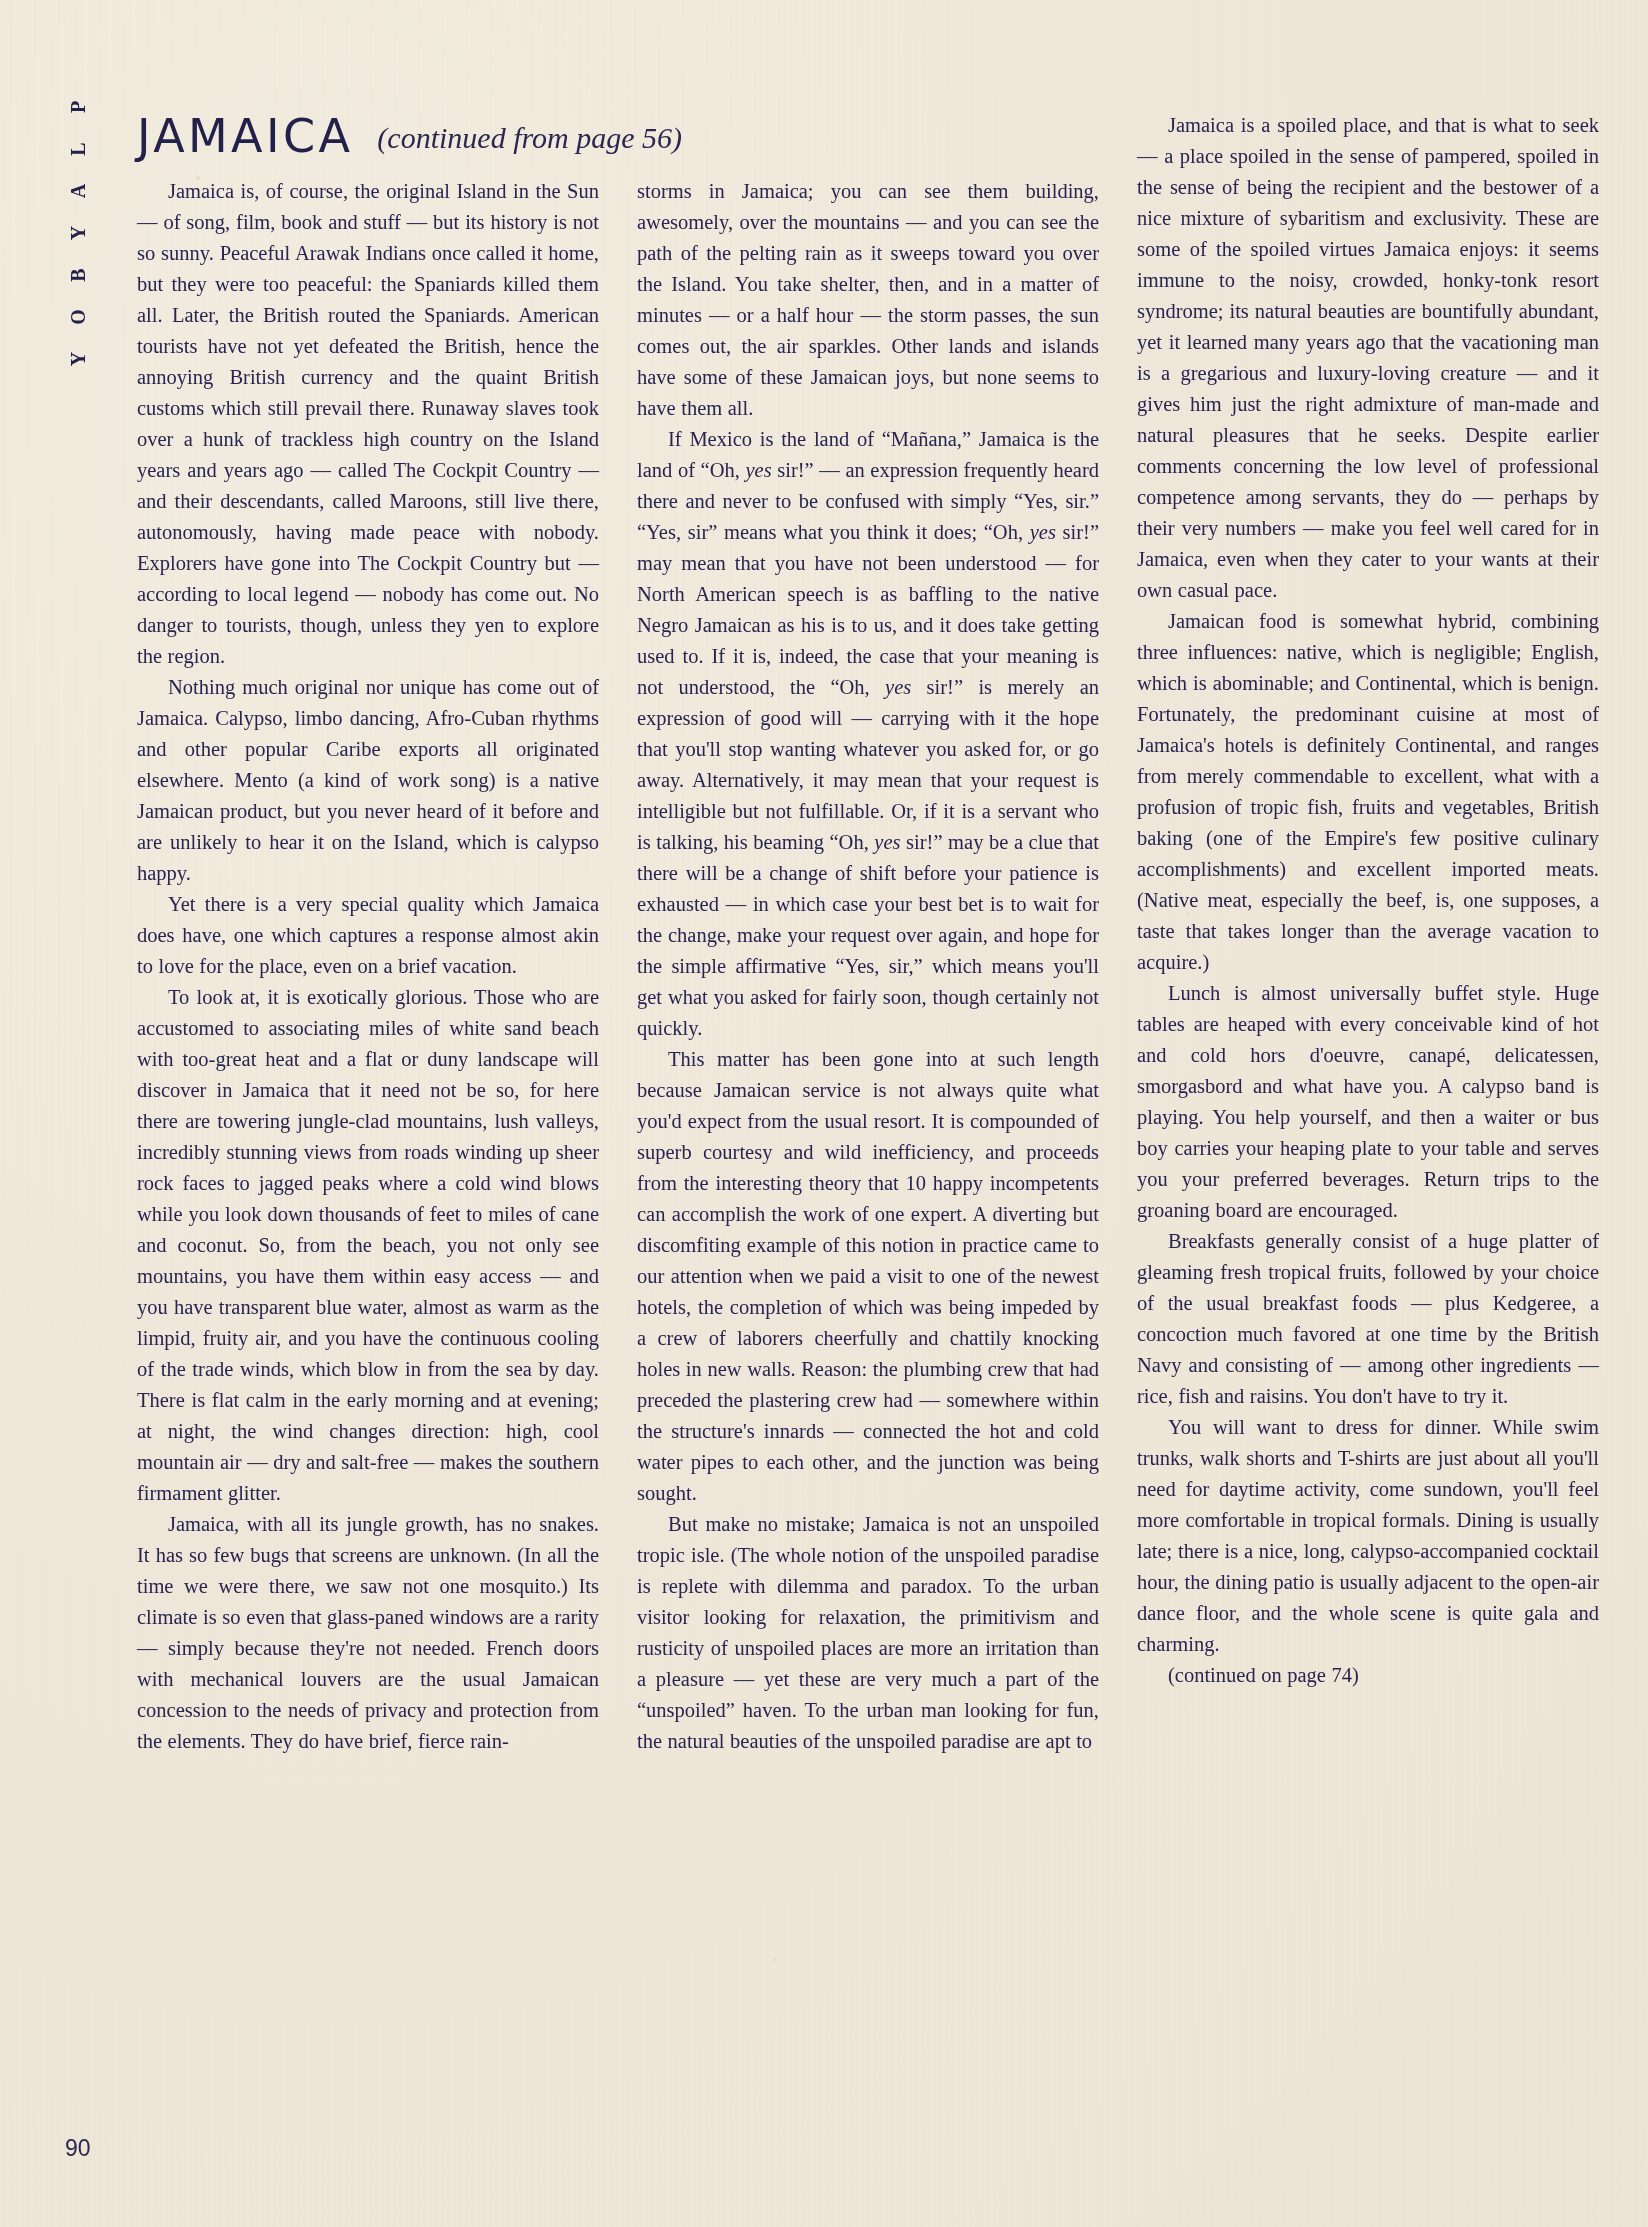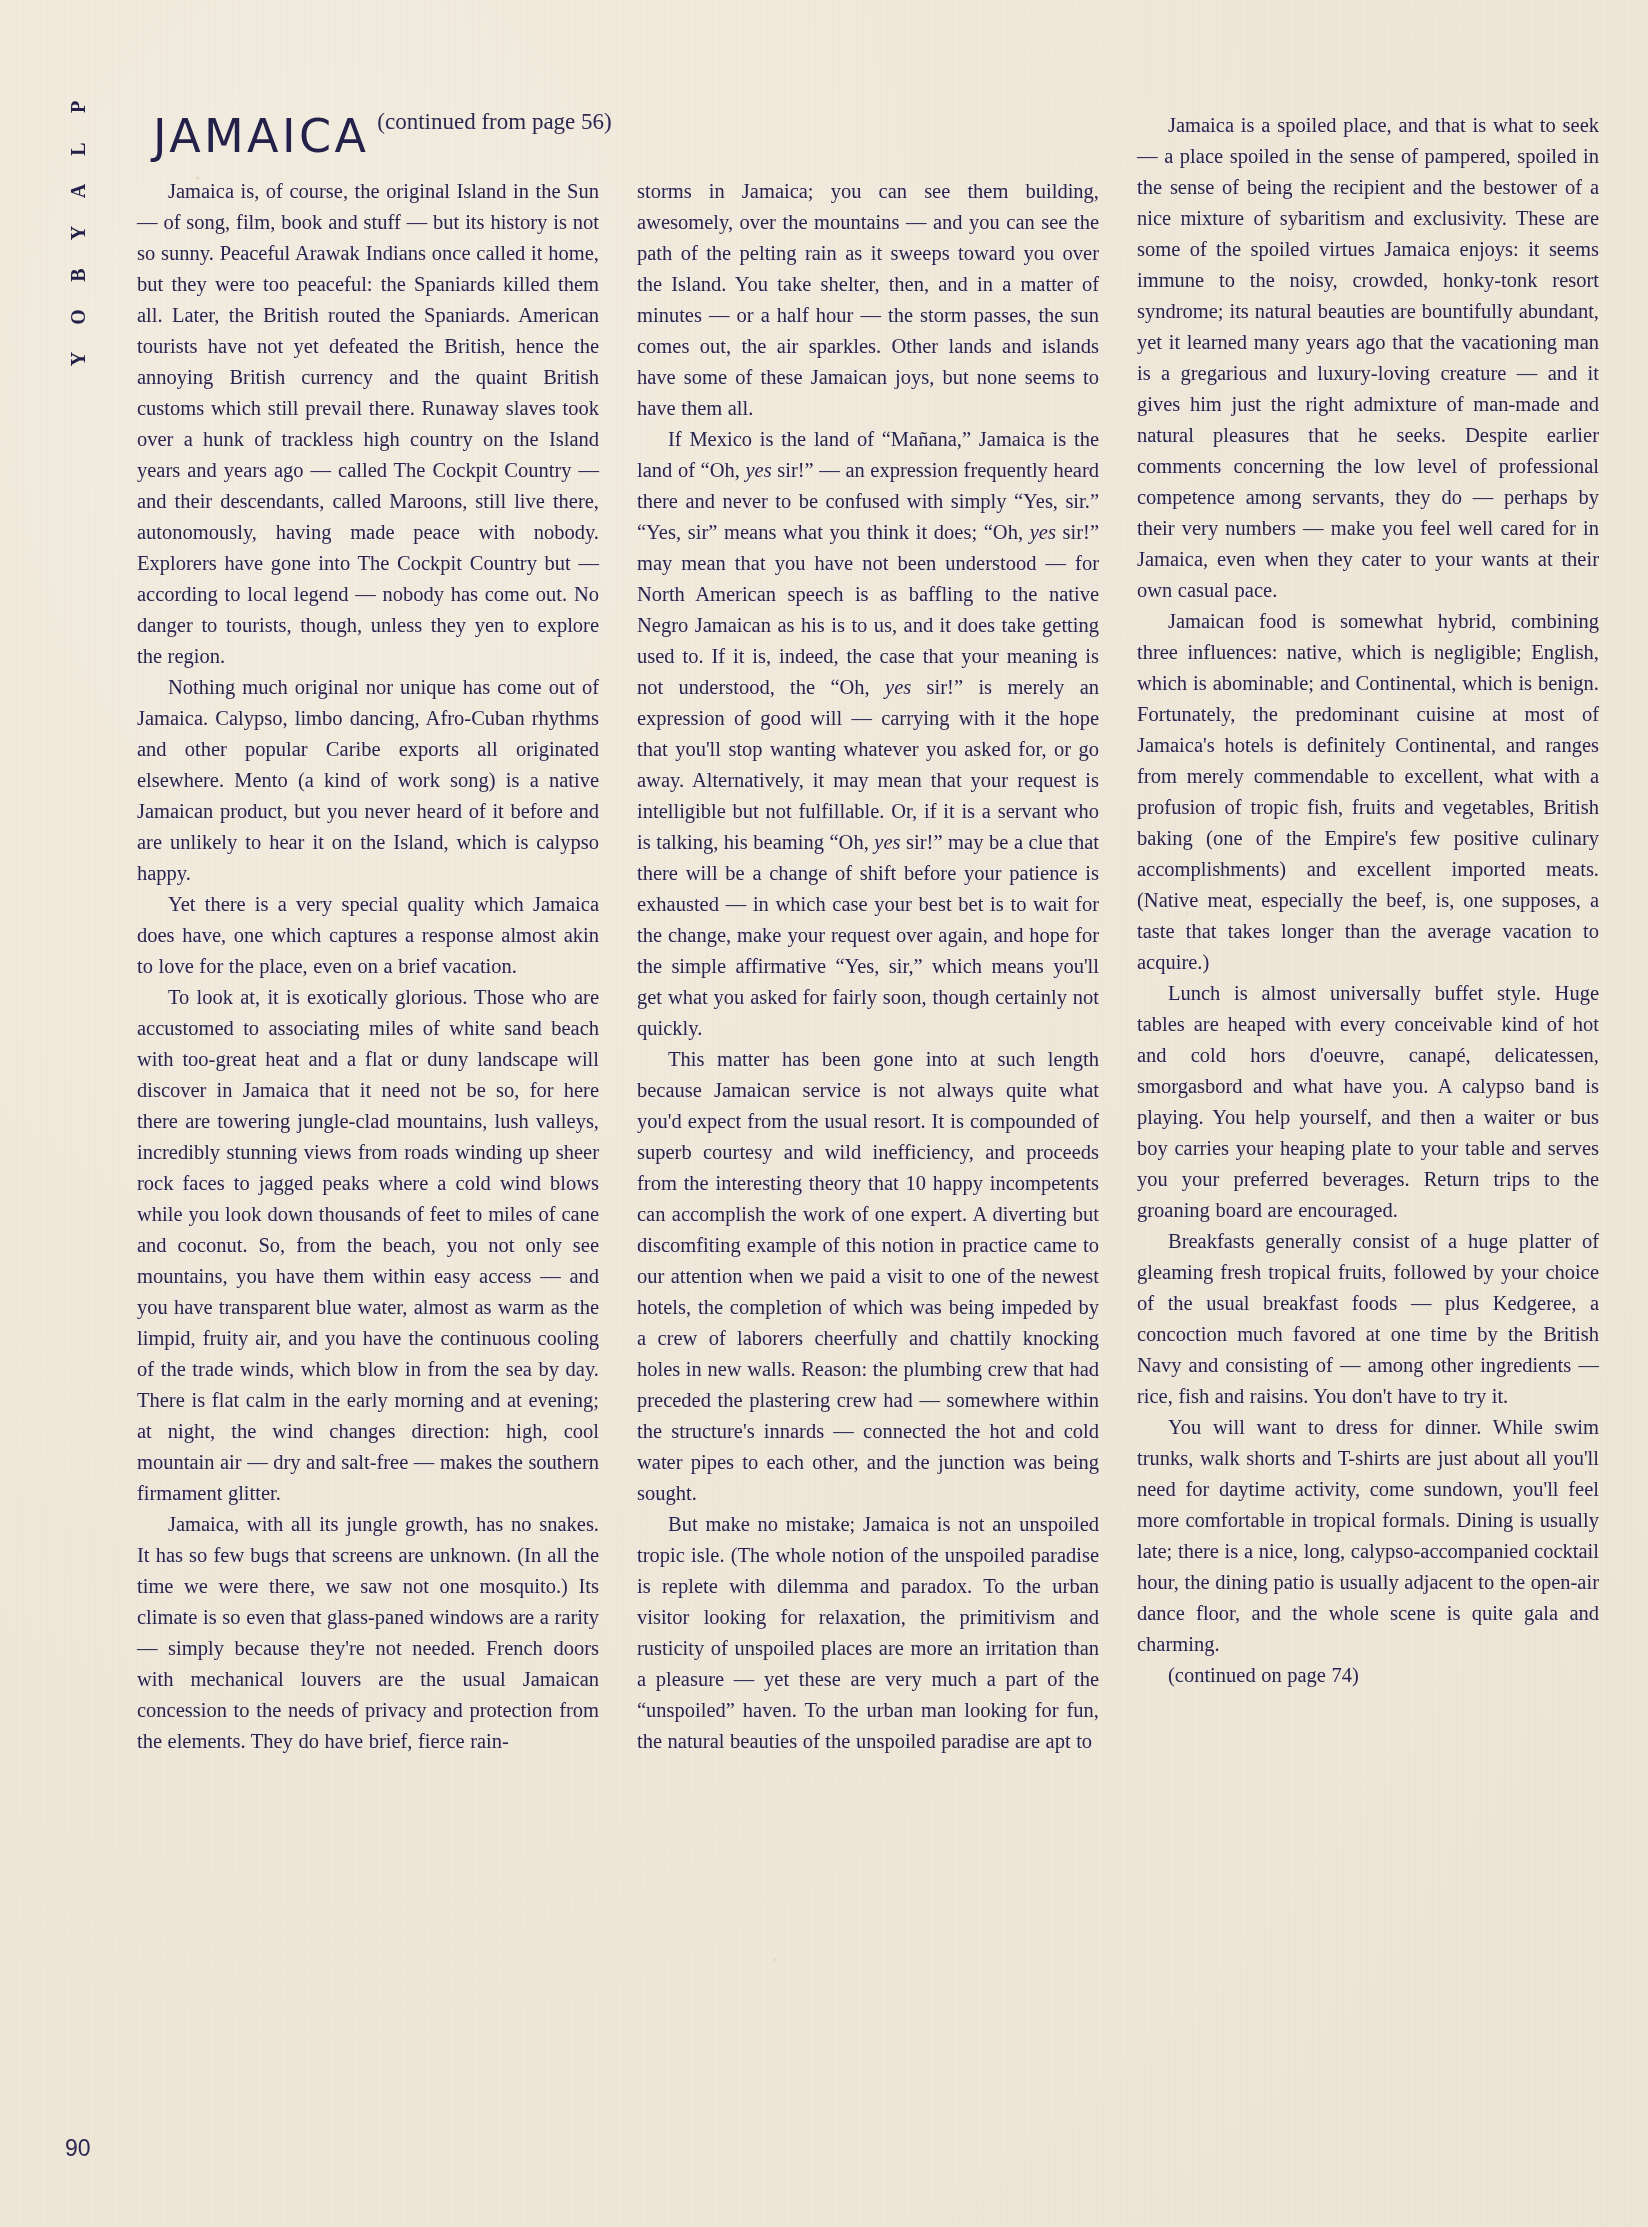--- a/index.html
+++ b/index.html
@@ -67,39 +67,40 @@
     line-height: 42px;
     letter-spacing: 0;
     color: #23214a;
     text-align: center;
     transform: rotate(-90deg);
   }
 
   
   .article-head {
     position: absolute;
-    left: 153px;
+    left: 137px;
     top: 113px;
     z-index: 4;
     display: flex;
-    align-items: flex-start;
-    gap: 8px;
+    align-items: flex-end;
+    gap: 24px;
   }
   .article-title {
     font-family: "DejaVu Sans", sans-serif;
     font-size: 46px;
     line-height: 1;
     letter-spacing: 3.4px;
     color: #23214a;
     font-weight: 400;
     white-space: nowrap;
   }
   .continued-from {
     font-family: "Liberation Serif", serif;
-    font-size: 23px;
+    font-style: italic;
+    font-size: 30px;
     color: #2a2750;
     white-space: nowrap;
     position: relative;
     top: -4px;
   }
 
   
   .columns {
     position: absolute;
     left: 137px;

